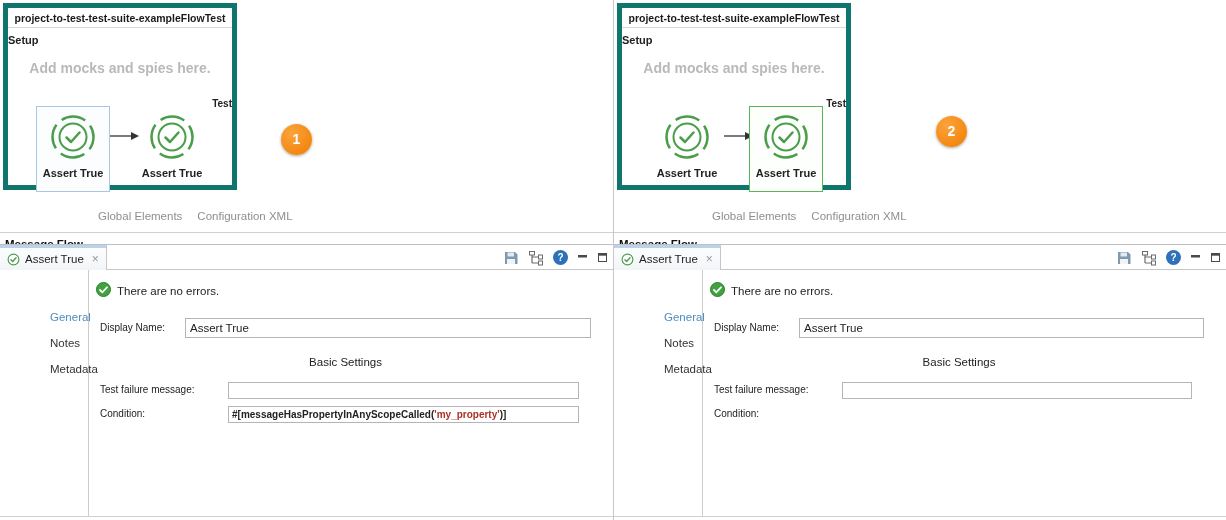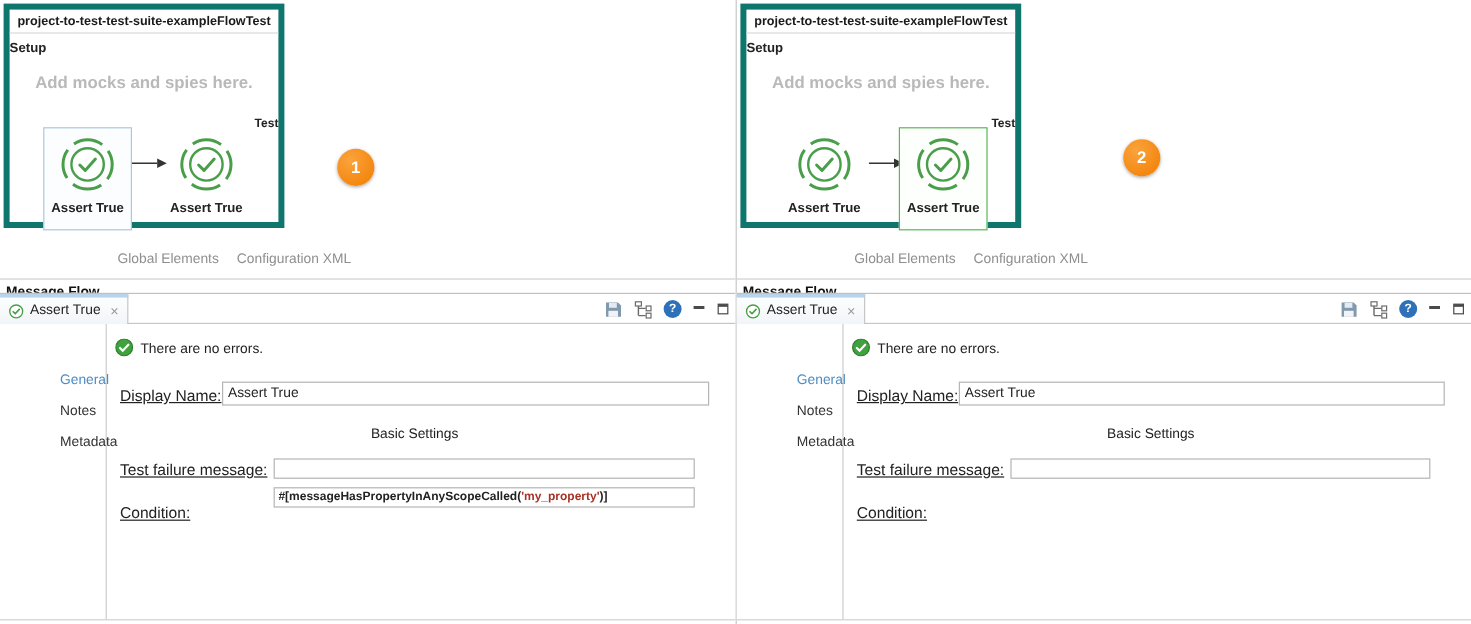--- a/index.html
+++ b/index.html
@@ -53,34 +53,34 @@
   .tbico { cursor:pointer; display:block; }
 
   .pnav { position:absolute; left:0; top:25px; bottom:0; width:89px;
           border-right:1px solid #ccc; padding-top:34px;padding-left:40px; }
   .pnav-item { height:26px; line-height:26px; padding-left:10px; font-size:11.5px; color:#333; cursor:pointer; }
   .pnav-item.sel { color:#4e8cc0; }
 
   .pmain { position:absolute; left:90px; top:25px; right:0; bottom:0; }
   .errrow { position:absolute; left:6px; top:12px; display:flex; align-items:flex-end; gap:6px;
             font-size:11.5px; color:#222; }
-  .rowlabel { position:absolute; left:10px; font-size:13px; color:#222;text-decoration:underline; }
+  .rowlabel { position:absolute; left:10px; font-size:10px; color:#222; }
   .drow { position:absolute; left:0; right:0; top:48px; height:22px; }
   .drow .rowlabel { top:4px; }
   .dinput { position:absolute; left:95px; right:22px; top:0; height:20px; border:1px solid #b5b5b5;
             font-size:11.5px; padding:0 4px; font-family:inherit; color:#222; }
   .sect { position:absolute; left:10px; right:22px; top:86px; display:flex; align-items:center;
           gap:8px; font-size:11.5px; color:#222;flex-direction:column; }
   .sline { flex:1; border-top:1px solid #ccc; }
   .frow { position:absolute; left:0; right:0; top:112px; height:18px; }
   .frow .rowlabel { top:2px; }
   .finput { position:absolute; left:138px; right:34px; top:0; height:17px; border:1px solid #b5b5b5;
             font-family:inherit; font-size:11px; padding:0 3px; }
   .crow { position:absolute; left:0; right:0; top:136px; height:18px; }
-  .crow .rowlabel { top:14px; }
+  .crow .rowlabel { top:2px; }
   .expr { position:absolute; left:138px; right:34px; top:0; height:17px; border:1px solid #b5b5b5;
           font-size:10px; line-height:15px; padding:0 3px; white-space:nowrap; overflow:hidden;
           color:#222; background:#fff; cursor:text;font-weight:bold; }
   .red { color:#a93226; }
 </style>
 </head>
 <body>
 
 <div class="panel p1">
   <div class="flowbox">

